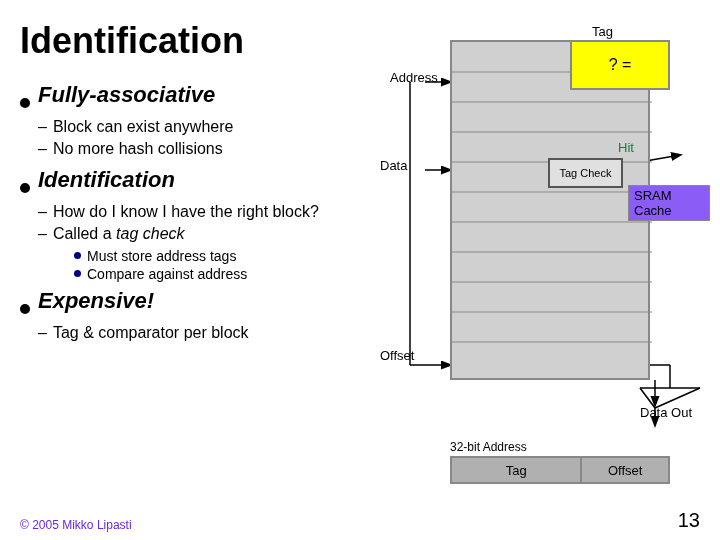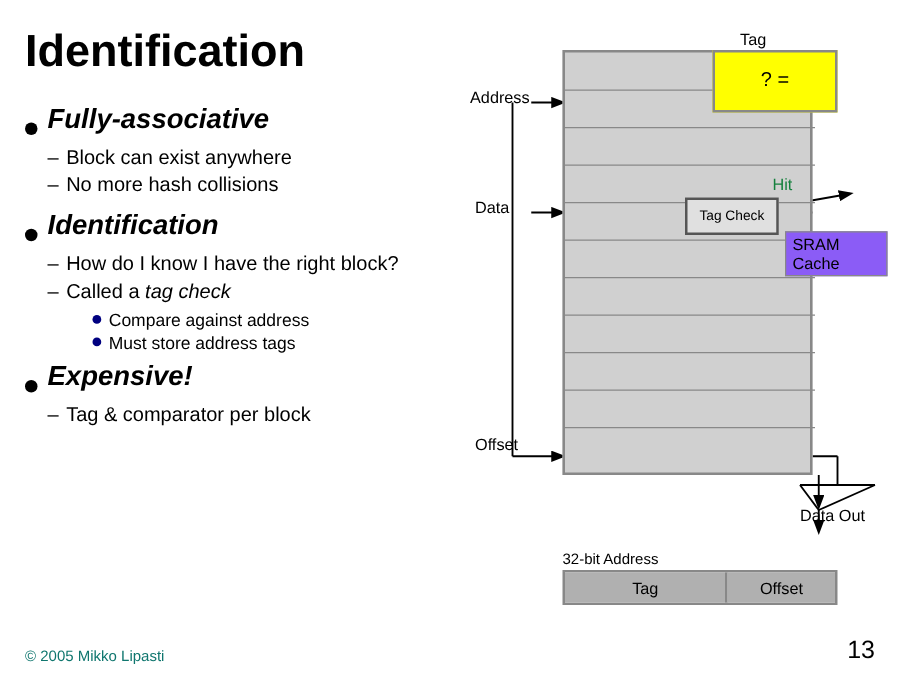--- a/index.html
+++ b/index.html
@@ -95,21 +95,21 @@
     .italic-text {
       font-style: italic;
     }
 
     
     .footer {
       position: absolute;
       bottom: 8px;
       left: 20px;
       font-size: 12px;
-      color: #0f766e;
+      color: #6d28d9;
     }
 
     .page-num {
       position: absolute;
       bottom: 8px;
       right: 20px;
       font-size: 20px;
       color: #000;
     }
 
@@ -118,21 +118,21 @@
       position: absolute;
       right: 10px;
       top: 10px;
       width: 340px;
       height: 520px;
     }
 
     
     .addr-label {
       position: absolute;
-      left: 6px;
+      left: 20px;
       top: 60px;
       font-size: 13px;
       color: #000;
     }
 
     
     .hash-label {
       position: absolute;
       left: 10px;
       top: 148px;
@@ -314,25 +314,25 @@
       <span class="dash">–</span>
       <span>How do I know I have the right block?</span>
     </div>
     <div class="sub-item">
       <span class="dash">–</span>
       <span>Called a <span class="italic-text">tag check</span></span>
     </div>
     <div class="sub-sub-items">
       <div class="sub-sub-item">
         <div class="bullet-dot-blue"></div>
-        <span>Compare against address</span>
+        <span>Must store address tags</span>
       </div>
       <div class="sub-sub-item">
         <div class="bullet-dot-blue"></div>
-        <span>Must store address tags</span>
+        <span>Compare against address</span>
       </div>
     </div>
   </div>
 
   <div class="bullet-item">
     <div class="bullet-dot"></div>
     <span class="bullet-text-large">Expensive!</span>
   </div>
   <div class="sub-items">
     <div class="sub-item">

